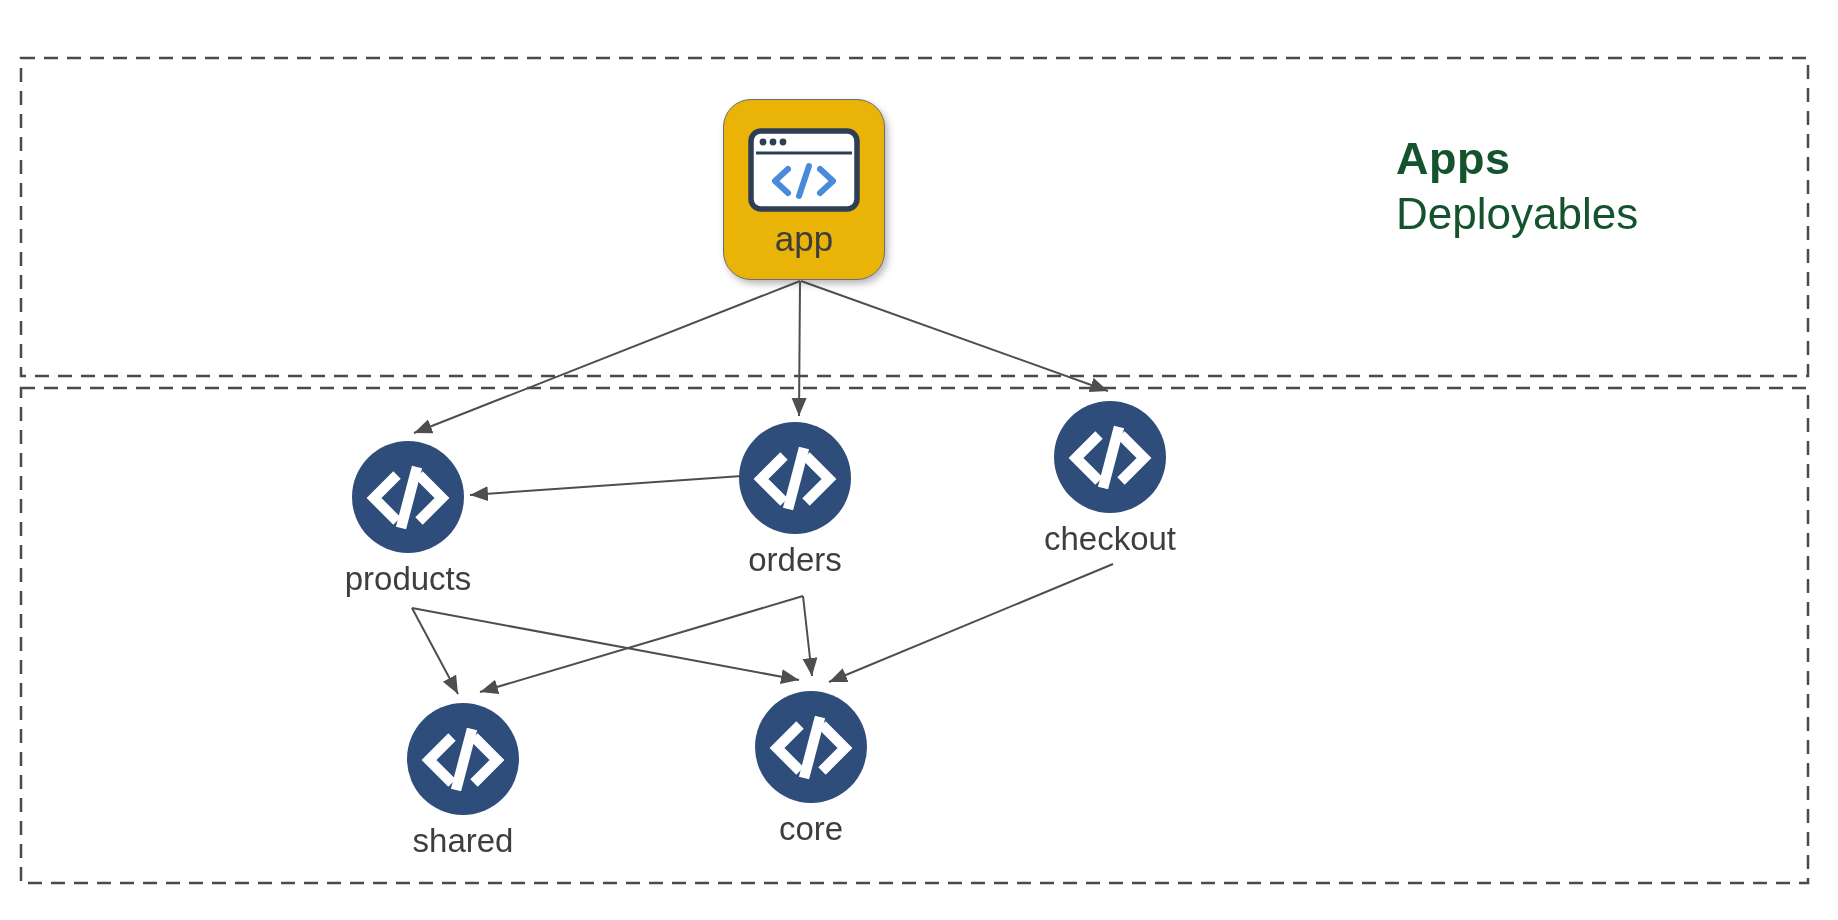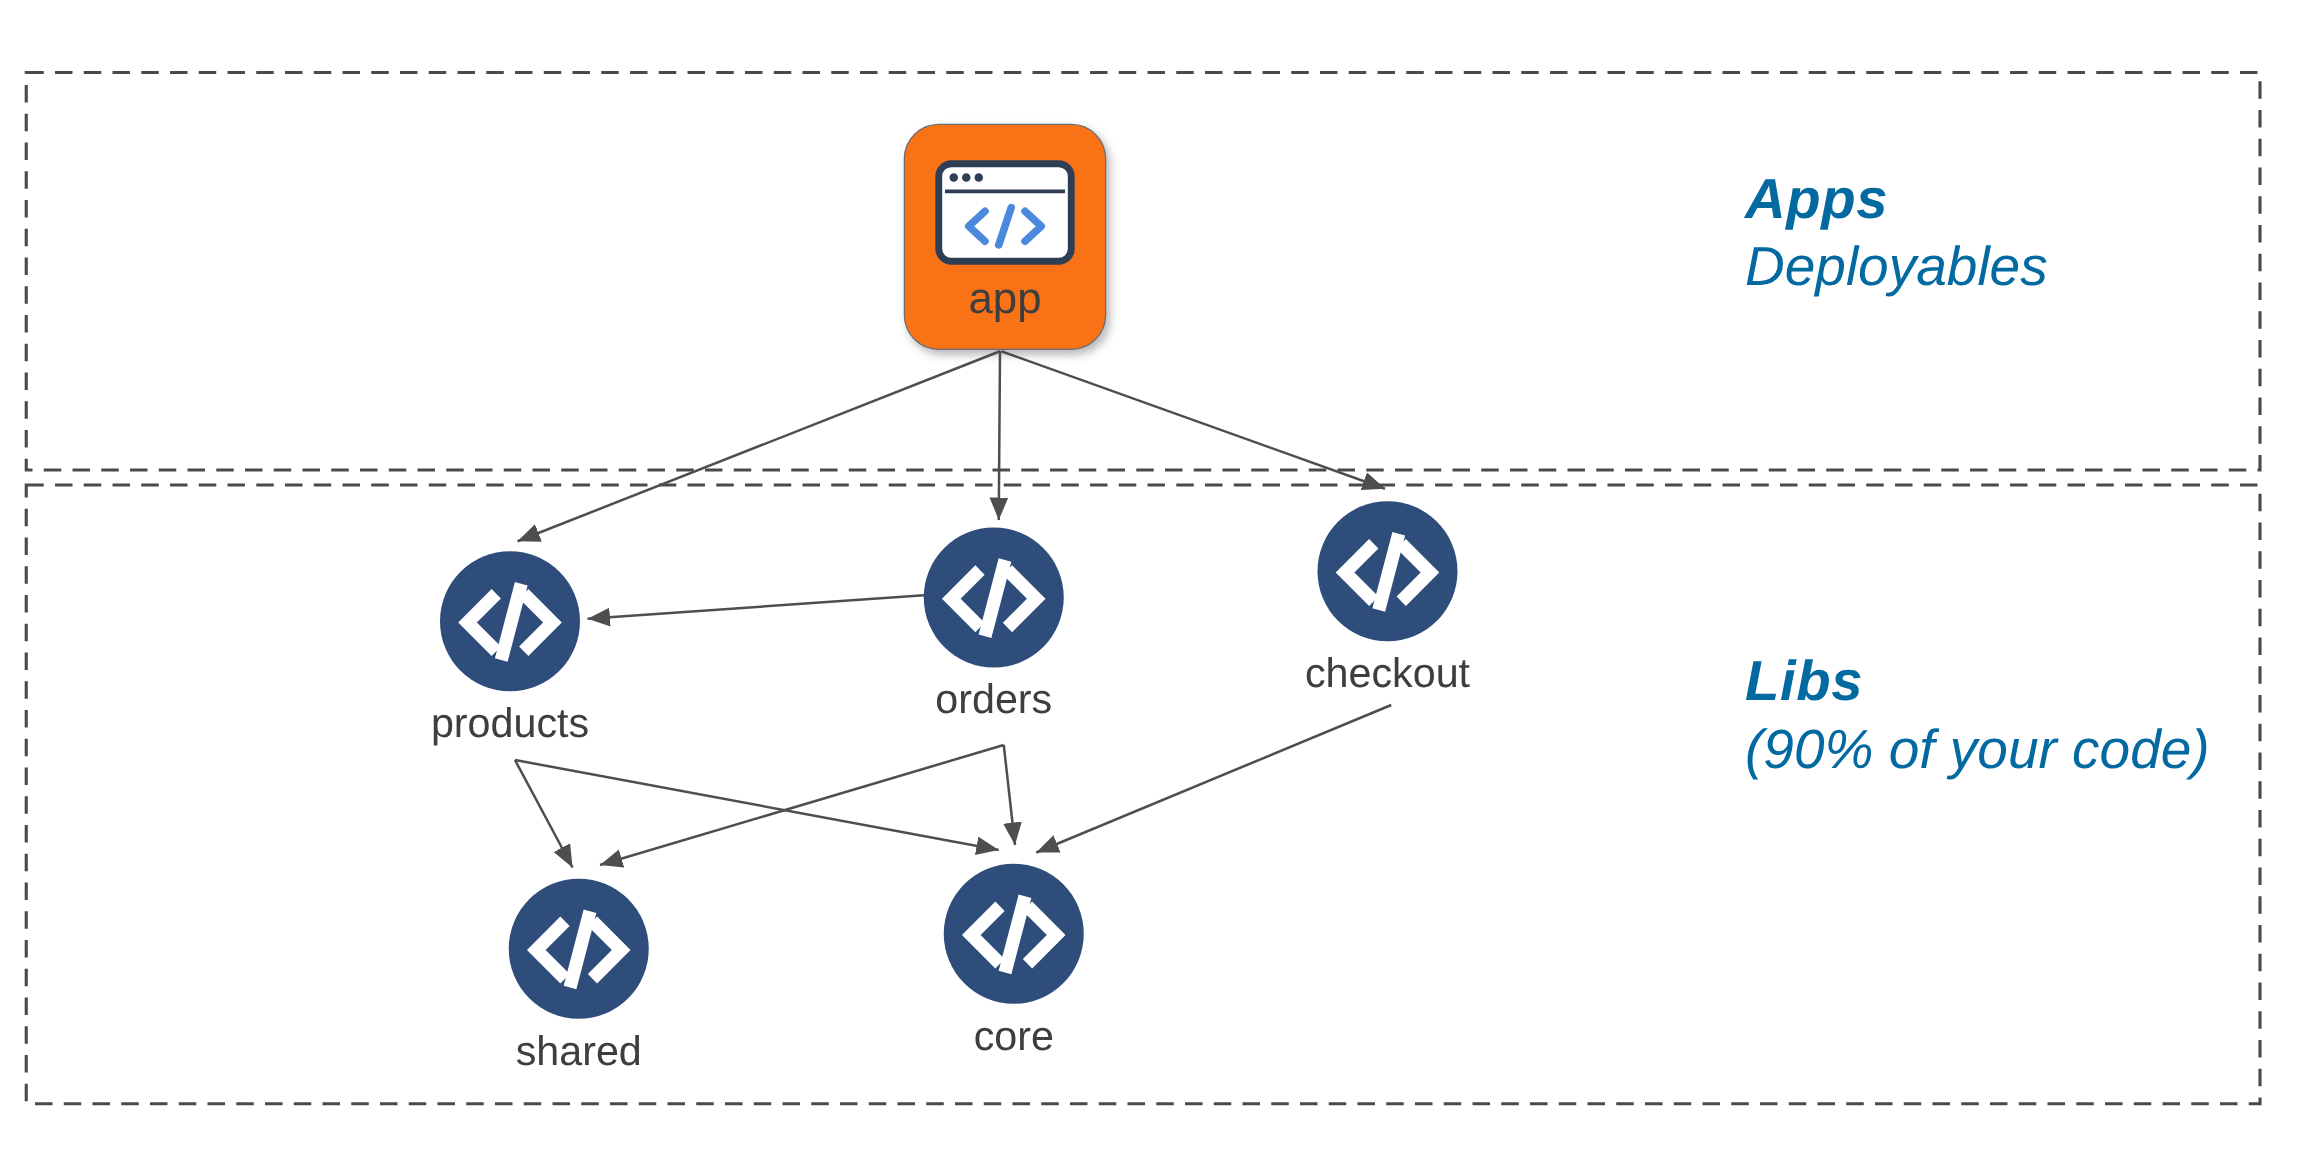--- a/index.html
+++ b/index.html
@@ -24,41 +24,40 @@
     font-family: "Liberation Sans", sans-serif;
   }
   
   .app-card {
     position: absolute;
     left: 723px;
     top: 99px;
     width: 162px;
     height: 181px;
     box-sizing: border-box;
-    background: #f97316;
+    background: #eab308;
     border: 1.5px solid #6a6d73;
     border-radius: 28px;
     box-shadow: 3px 4px 7px rgba(70, 70, 80, 0.38);
     display: flex;
     flex-direction: column;
     align-items: center;
     justify-content: flex-start;
     padding-top: 28px;
   }
   .app-card-label {
     margin-top: 9px;
     font-size: 35px;
     color: #3e3e3e;
     line-height: 1;
   }
   
   .region-label {
     position: absolute;
-    color: #0369a1;
-    font-style: italic;
+    color: #14532d;
   }
   .region-title {
     font-size: 45px;
     font-weight: 700;
     line-height: 1.1;
     letter-spacing: 0.5px;
   }
   .region-subtitle {
     font-size: 44px;
     font-weight: 400;
@@ -156,18 +155,14 @@
         <path d="M 61 38 L 51 68"></path>
       </g>
     </svg>
     <div class="app-card-label">app</div>
   </div>
 
   <div id="apps-label" class="region-label">
     <div class="region-title">Apps</div>
     <div class="region-subtitle">Deployables</div>
   </div>
-  <div id="libs-label" class="region-label">
-    <div class="region-title">Libs</div>
-    <div class="region-subtitle">(90% of your code)</div>
-  </div>
 
 </div>
 
 </body></html>

